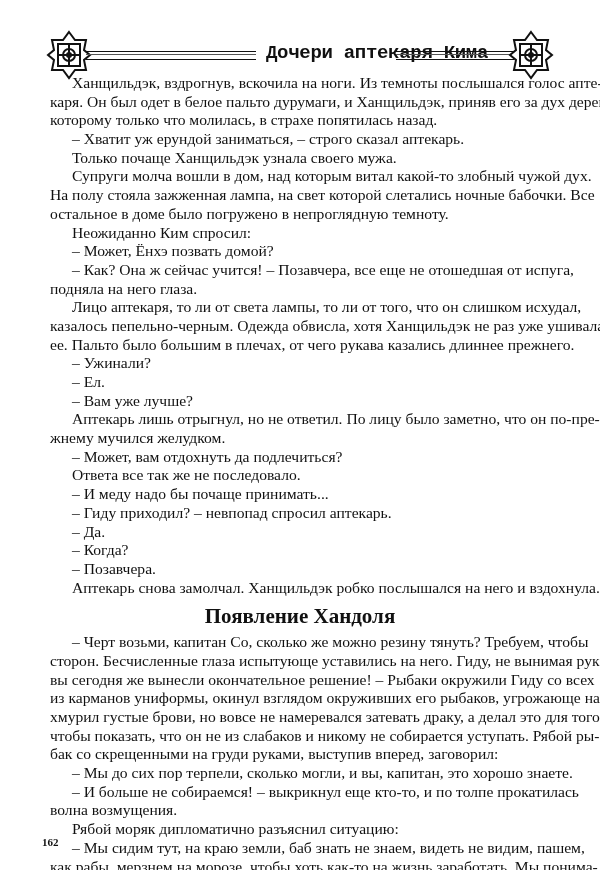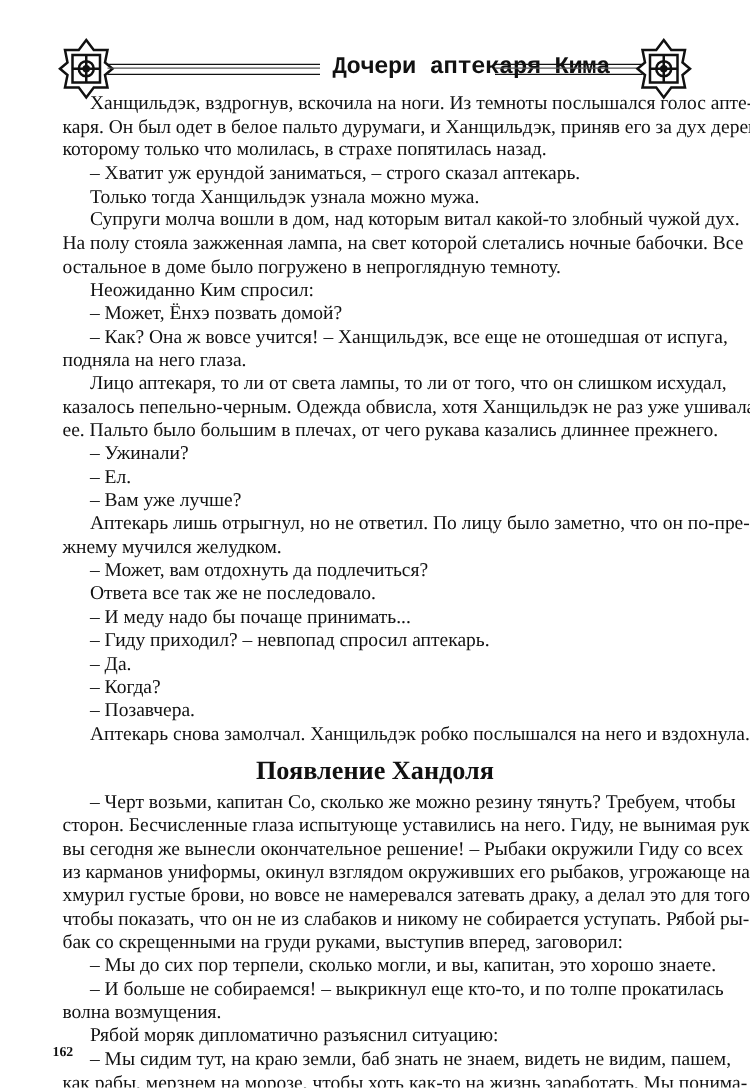--- a/index.html
+++ b/index.html
@@ -56,35 +56,35 @@
     <div id="part1">
         <div>
           <div class="line indent">Ханщильдэк, вздрогнув, вскочила на ноги. Из темноты послышался голос апте-</div>
           <div class="line">каря. Он был одет в белое пальто дурумаги, и Ханщильдэк, приняв его за дух дерева,</div>
           <div class="line last">которому только что молилась, в страхе попятилась назад.</div>
         </div>
         <div>
           <div class="line indent last">– Хватит уж ерундой заниматься, – строго сказал аптекарь.</div>
         </div>
         <div>
-          <div class="line indent last">Только тогда Ханщильдэк узнала можно мужа.</div>
+          <div class="line indent last">Только почаще Ханщильдэк узнала своего мужа.</div>
         </div>
         <div>
           <div class="line indent">Супруги молча вошли в дом, над которым витал какой-то злобный чужой дух.</div>
           <div class="line">На полу стояла зажженная лампа, на свет которой слетались ночные бабочки. Все</div>
           <div class="line last">остальное в доме было погружено в непроглядную темноту.</div>
         </div>
         <div>
           <div class="line indent last">Неожиданно Ким спросил:</div>
         </div>
         <div>
           <div class="line indent last">– Может, Ёнхэ позвать домой?</div>
         </div>
         <div>
-          <div class="line indent">– Как? Она ж вовсе учится! – Ханщильдэк, все еще не отошедшая от испуга,</div>
+          <div class="line indent">– Как? Она ж сейчас учится! – Позавчера, все еще не отошедшая от испуга,</div>
           <div class="line last">подняла на него глаза.</div>
         </div>
         <div>
           <div class="line indent">Лицо аптекаря, то ли от света лампы, то ли от того, что он слишком исхудал,</div>
           <div class="line">казалось пепельно-черным. Одежда обвисла, хотя Ханщильдэк не раз уже ушивала</div>
           <div class="line last">ее. Пальто было большим в плечах, от чего рукава казались длиннее прежнего.</div>
         </div>
         <div>
           <div class="line indent last">– Ужинали?</div>
         </div>

